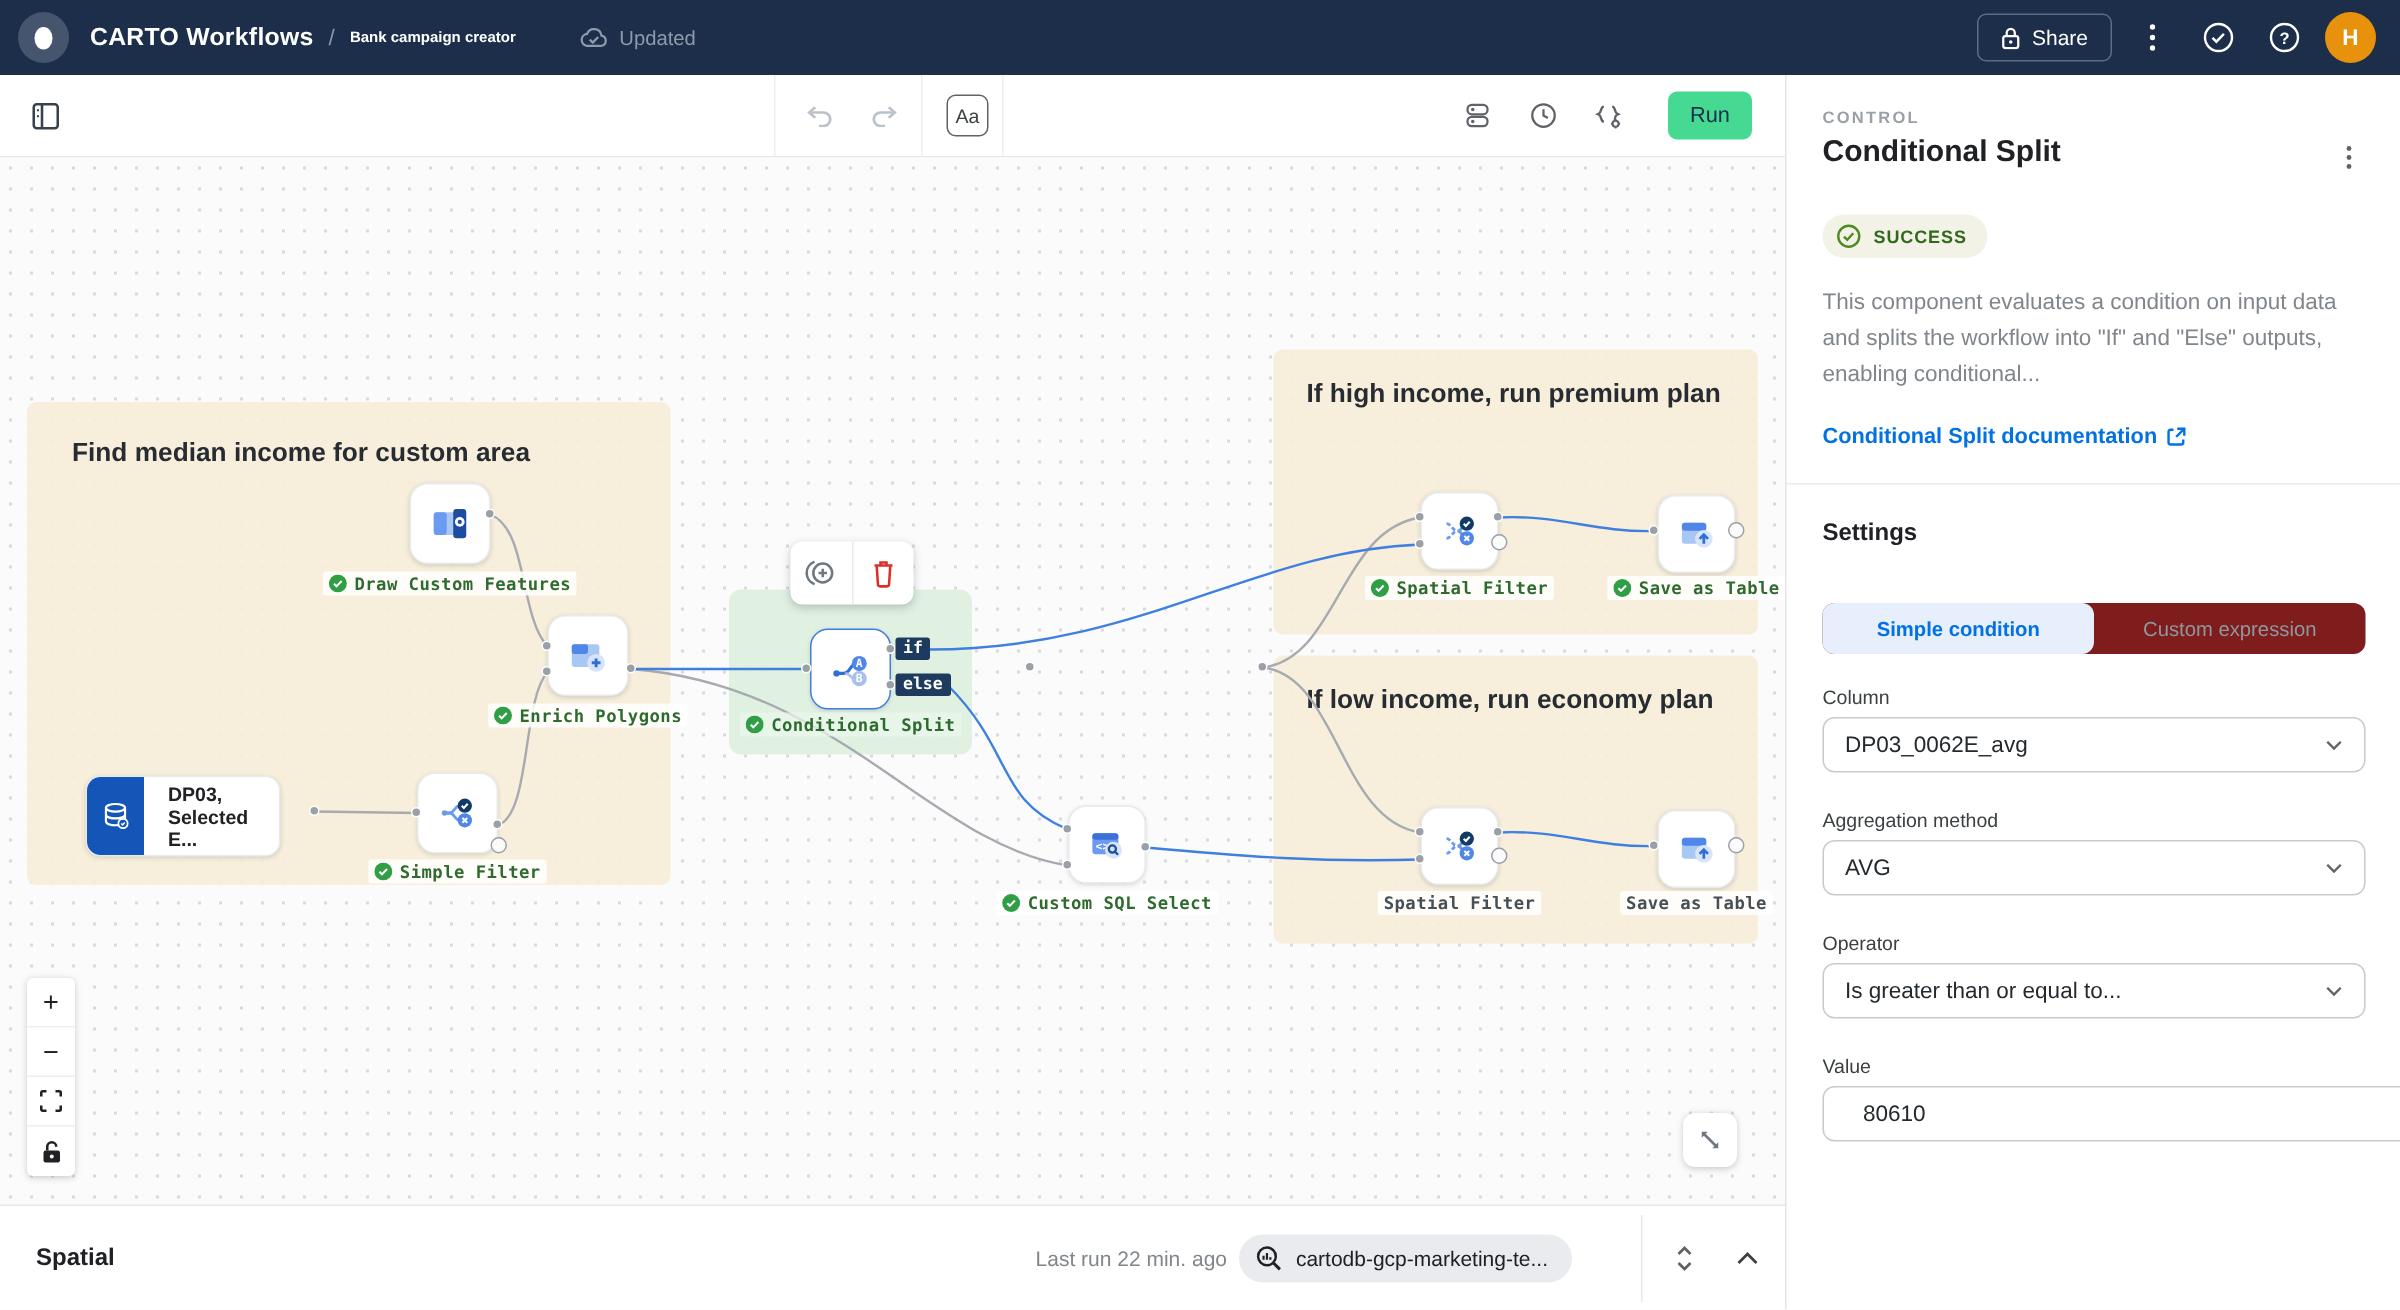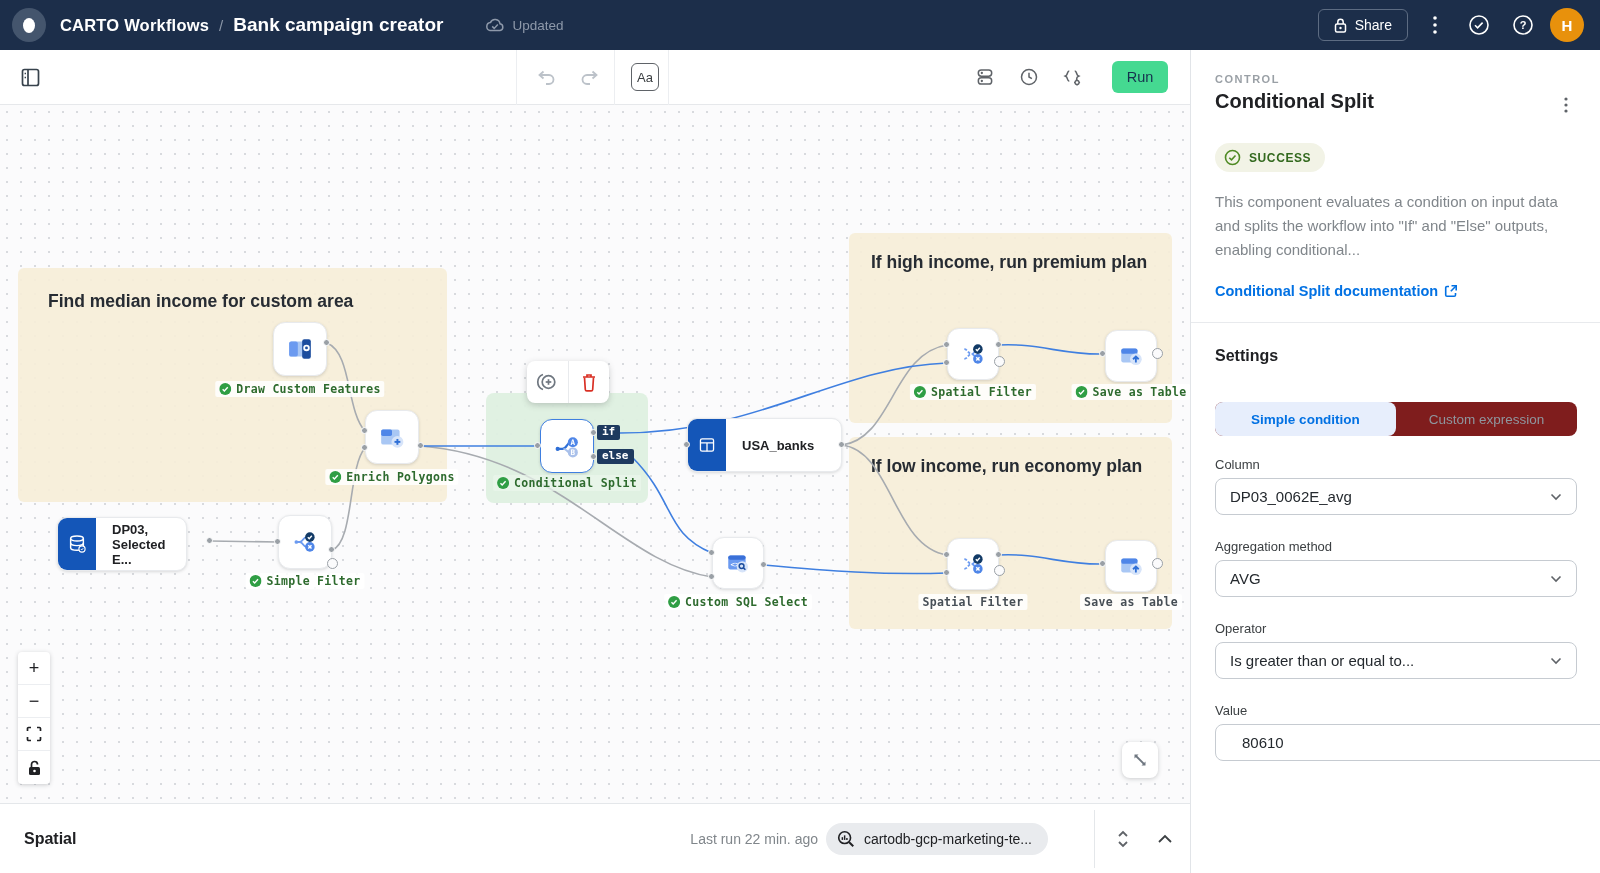--- a/index.html
+++ b/index.html
@@ -5,21 +5,21 @@
   * { margin:0; padding:0; box-sizing:border-box; }
   html,body { width:1600px; height:873px; overflow:hidden; font-family:"Liberation Sans", sans-serif; background:#fff; }
   .app { width:1600px; height:873px; display:flex; flex-direction:column; }
 
   
   .navbar { height:50px; background:#1c2e4a; display:flex; align-items:center; padding:0 16px 0 12px; flex:0 0 auto; }
   .logo { width:34px; height:34px; border-radius:50%; background:#44556d; display:flex; align-items:center; justify-content:center; margin-right:14px; }
   .logo-dot { width:12px; height:15px; border-radius:50%; background:#fff; }
   .nav-title { color:#fff; font-size:16.5px; font-weight:700; letter-spacing:.2px; }
   .nav-sep { color:#8b97a8; font-size:15px; margin:0 10px; }
-  .nav-doc { color:#fff; font-size:19px; font-weight:600; }
+  .nav-doc { color:#fff; font-size:10px; font-weight:600; }
   .nav-updated { display:flex; align-items:center; gap:7px; margin-left:42px; color:#8e99aa; font-size:13.5px; }
   .nav-right { margin-left:auto; display:flex; align-items:center; gap:10px; }
   .share-btn { display:flex; align-items:center; gap:8px; border:1px solid #5d6c82; border-radius:6px; color:#fff; font-size:14px; padding:7px 15px; background:transparent; cursor:pointer; }
   .icon-btn { width:34px; height:34px; display:flex; align-items:center; justify-content:center; background:transparent; border:none; cursor:pointer; }
   .avatar { width:34px; height:34px; border-radius:50%; background:#e8910c; color:#fff; font-weight:700; font-size:15px; display:flex; align-items:center; justify-content:center; }
 
   
   .main { flex:1; display:flex; min-height:0; }
   .work { width:1190px; display:flex; flex-direction:column; }
 
@@ -193,21 +193,21 @@
                 <line x1="14.2" y1="18" x2="15.3" y2="18"></line>
                 <line x1="19.7" y1="18" x2="20.8" y2="18"></line>
               </g>
             </svg>
         </button>
         <button class="run-btn" style="position:absolute; left:1112px; top:11px;"><span>Run</span></button>
       </div>
 
       <div class="canvas">
 
-        <div class="group" style="left:18px; top:163px; width:429px; height:234px;">
+        <div class="group" style="left:18px; top:163px; width:429px; height:322px;">
           <div class="group-title" style="left:30px; top:22px; width:380px;">Find median income for custom area</div>
         </div>
         <div class="group" style="left:849px; top:128px; width:323px; height:190px;">
           <div class="group-title" style="left:22px; top:18px; width:290px;">If high income, run premium plan</div>
         </div>
         <div class="group" style="left:849px; top:332px; width:323px; height:192px;">
           <div class="group-title" style="left:22px; top:18px; width:290px;">If low income, run economy plan</div>
         </div>
 
         <div class="sel-box"></div>
@@ -280,30 +280,20 @@
         <div class="node selected" style="left:540px; top:314px;">
           <svg width="28" height="28" viewBox="0 0 24 24">
               <circle cx="4" cy="14.5" r="1.8" fill="#2f6fd6"></circle>
               <path d="M4 14.5 h4 c4 0 3.5 -5 7 -5.5" fill="none" stroke="#2f6fd6" stroke-width="1.8"></path>
               <path d="M9 14.5 c2.5 0 3 2.5 5 3" fill="none" stroke="#a9c0ea" stroke-width="1.6"></path>
               <circle cx="17" cy="8.8" r="4.3" fill="#4f86e8"></circle>
               <text x="17" y="11" text-anchor="middle" font-size="6.5" font-weight="bold" fill="#fff" font-family="DejaVu Sans Mono, monospace">A</text>
               <circle cx="17" cy="17.5" r="4.3" fill="#a9c0ea"></circle>
               <text x="17" y="19.7" text-anchor="middle" font-size="6.5" font-weight="bold" fill="#fff" font-family="DejaVu Sans Mono, monospace">B</text>
             </svg>
-        </div>
-        <div class="wide-node" style="left:687px; top:313px; width:155px;">
-          <div class="band">
-            <svg width="18" height="18" viewBox="0 0 22 22">
-                <rect x="3" y="3.5" width="16" height="15" rx="2" fill="none" stroke="#fff" stroke-width="1.6"></rect>
-                <line x1="3" y1="8.5" x2="19" y2="8.5" stroke="#fff" stroke-width="1.6"></line>
-                <line x1="11" y1="8.5" x2="11" y2="18.5" stroke="#fff" stroke-width="1.6"></line>
-              </svg>
-          </div>
-          <span class="wide-label">USA_banks</span>
         </div>
         <div class="node" style="left:712px; top:432px; width:52px; height:52px;">
           <svg width="26" height="26" viewBox="0 0 24 24">
               <rect x="3" y="5" width="16" height="13" rx="2" fill="#6b9af0"></rect>
               <rect x="3" y="5" width="16" height="4" rx="2" fill="#3a70d8"></rect>
               <text x="5" y="15.5" font-size="7" font-weight="bold" fill="#fff" font-family="DejaVu Sans Mono, monospace">&lt;&gt;</text>
               <circle cx="16" cy="15.5" r="5.2" fill="#d7e4f9"></circle>
               <circle cx="15.3" cy="14.8" r="2.2" fill="none" stroke="#1c4d9e" stroke-width="1.4"></circle>
               <line x1="17" y1="16.5" x2="18.8" y2="18.3" stroke="#1c4d9e" stroke-width="1.4"></line>
             </svg>

